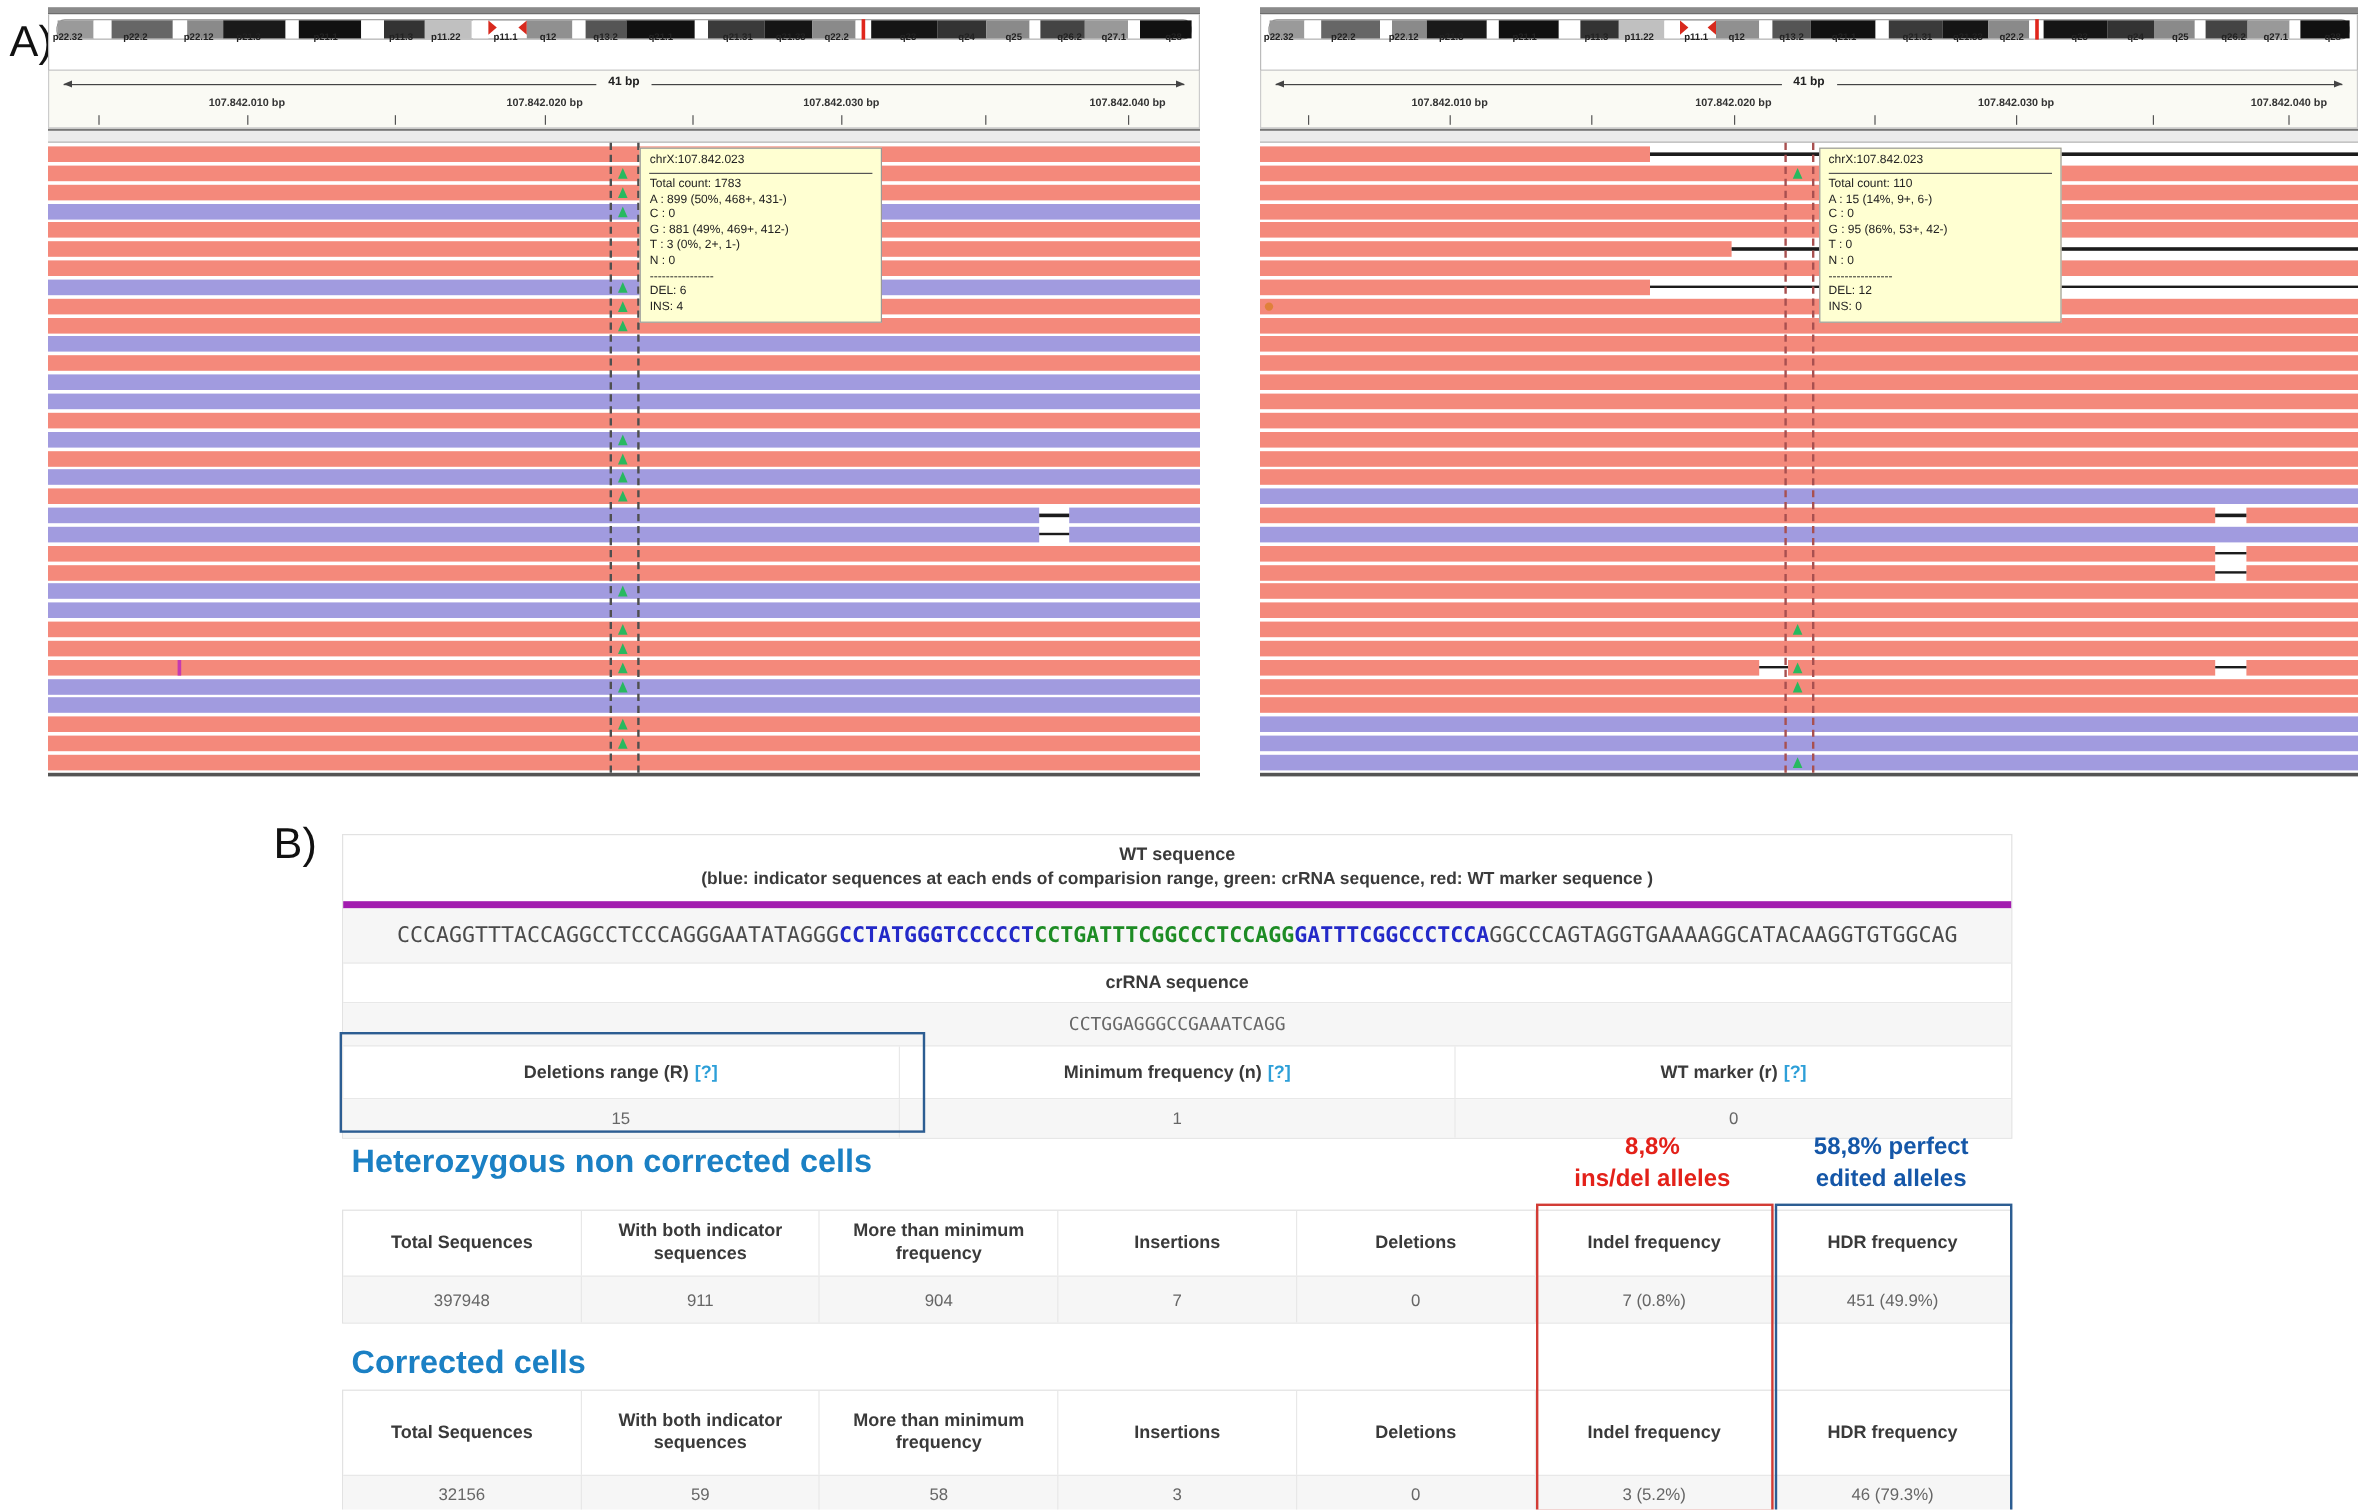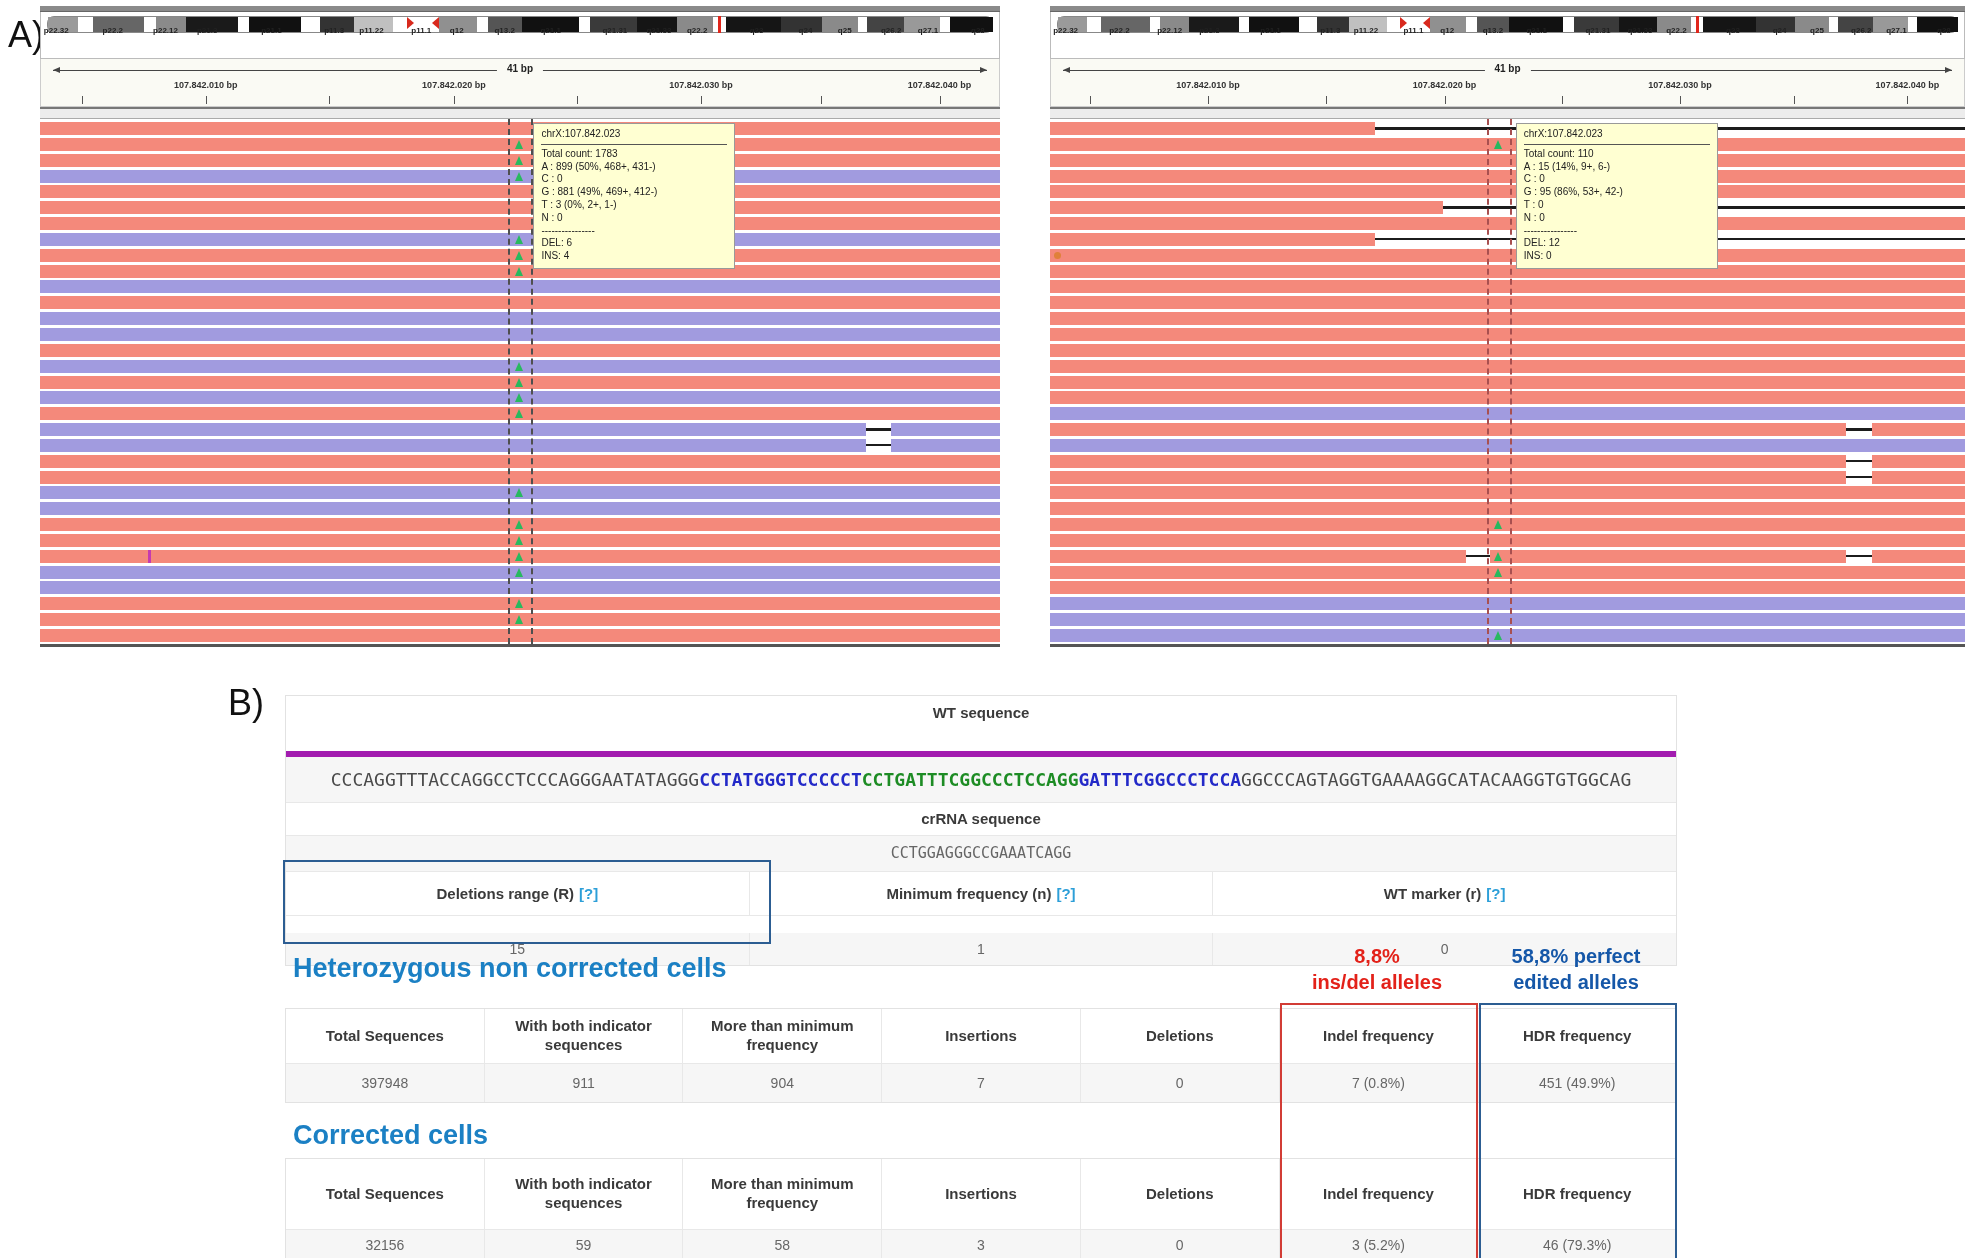--- a/index.html
+++ b/index.html
@@ -48,21 +48,21 @@
   .wt-head .l2{display:block;padding-top:4px;font-size:14.5px;font-weight:bold;color:#3a3a3a;}
   .seq-row{height:45px;line-height:45px;background:#f6f6f6;text-align:center;border-bottom:1px solid #e8e8e8;
            font-family:"DejaVu Sans Mono",monospace;font-size:18px;white-space:nowrap;}
   .crrna-head{height:32px;line-height:32px;text-align:center;font-size:15px;font-weight:bold;color:#3a3a3a;border-bottom:1px solid #e8e8e8;}
   .crrna-row{height:35px;line-height:35px;background:#f6f6f6;text-align:center;border-bottom:1px solid #e8e8e8;
              font-family:"DejaVu Sans Mono",monospace;font-size:15px;color:#666;}
   .p-head{display:flex;height:43px;border-bottom:1px solid #e8e8e8;}
   .p-head>div{flex:1;display:flex;align-items:center;justify-content:center;font-size:15px;font-weight:bold;color:#3a3a3a;border-right:1px solid #e8e8e8;}
   .p-head>div:last-child{border-right:none;}
   .p-head .help{color:#2d9fd8;margin-left:5px;font-weight:bold;cursor:pointer;}
-  .p-val{display:flex;height:32px;background:#f6f6f6;margin-top:17px;}
+  .p-val{display:flex;height:32px;background:#f6f6f6;}
   .p-val>div{flex:1;display:flex;align-items:center;justify-content:center;font-size:14px;color:#666;border-right:1px solid #e8e8e8;}
   .p-val>div:last-child{border-right:none;}
 
   .sec-heading{position:absolute;left:293px;font-size:27px;font-weight:bold;color:#1b80c4;}
   .annot{position:absolute;width:200px;text-align:center;font-size:20px;font-weight:bold;line-height:26px;}
   .annot-red{color:#e32119;}
   .annot-blue{color:#1557a8;}
 
   .stats{position:absolute;left:285px;width:1390px;border:1px solid #e2e2e2;background:#fff;}
   .shead{display:flex;}
@@ -424,20 +424,21 @@
         <div>INS: 0</div>
       </div>
     </div>
 </div>
 
 <div class="panel-label" style="left:228px;top:682px;">B)</div>
 
 <div class="btable">
   <div class="wt-head">
     <span class="l1">WT sequence</span>
+    <span class="l2">(blue: indicator sequences at each ends of comparision range, green: crRNA sequence, red: WT marker sequence )</span>
   </div>
   <div class="seq-row"><span style="color: rgb(74, 74, 74);">CCCAGGTTTACCAGGCCTCCCAGGGAATATAGGG</span><span style="color: rgb(35, 41, 200); font-weight: bold;">CCTATGGGTCCCCCT</span><span style="color: rgb(29, 140, 36); font-weight: bold;">CCTGATTTCGGCCCTCCAGG</span><span style="color: rgb(35, 41, 200); font-weight: bold;">GATTTCGGCCCTCCA</span><span style="color: rgb(74, 74, 74);">GGCCCAGTAGGTGAAAAGGCATACAAGGTGTGGCAG</span></div>
   <div class="crrna-head">crRNA sequence</div>
   <div class="crrna-row">CCTGGAGGGCCGAAATCAGG</div>
   <div>
       <div class="p-head">
         <div>
           <span>Deletions range (R)</span>
           <span class="help">[?]</span>
         </div>

